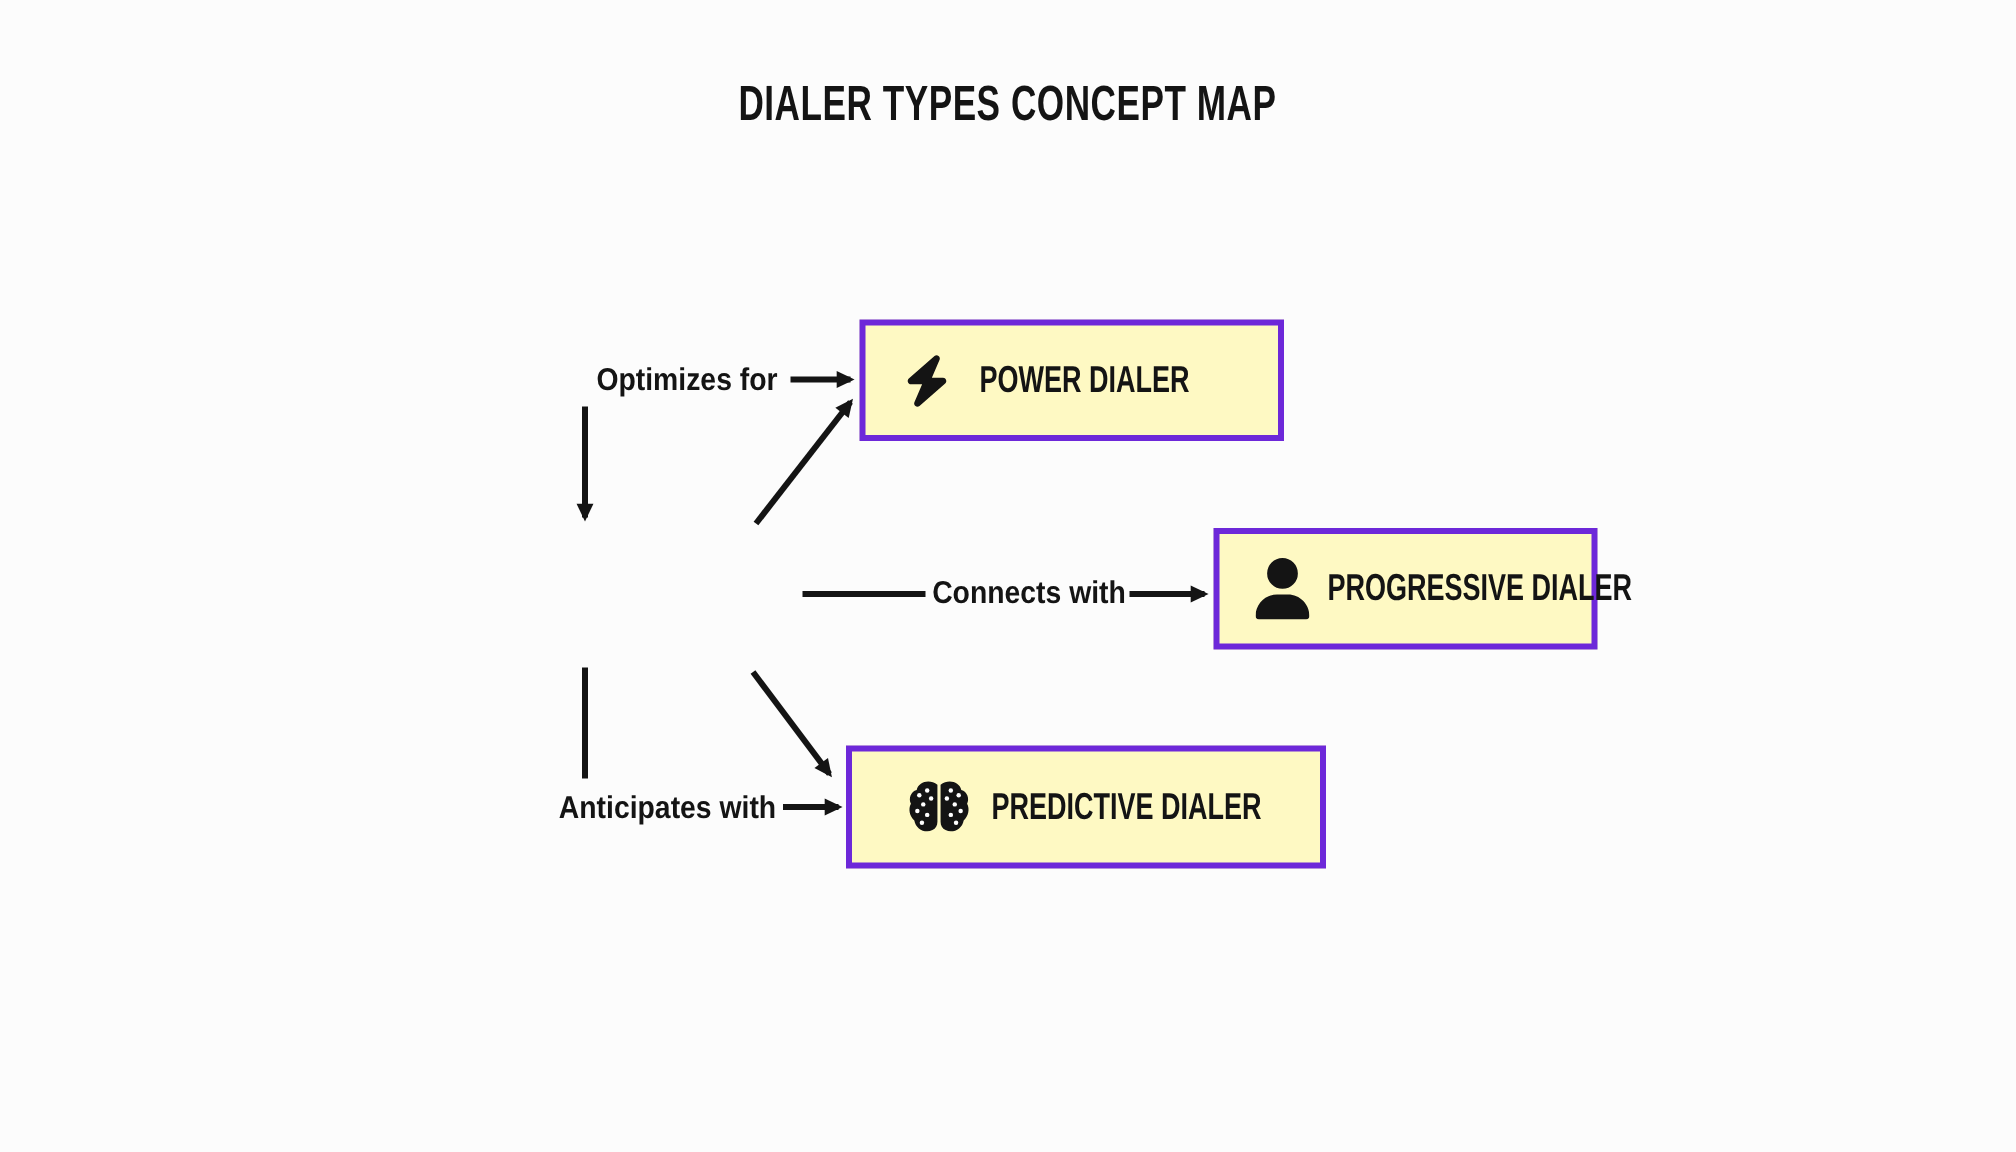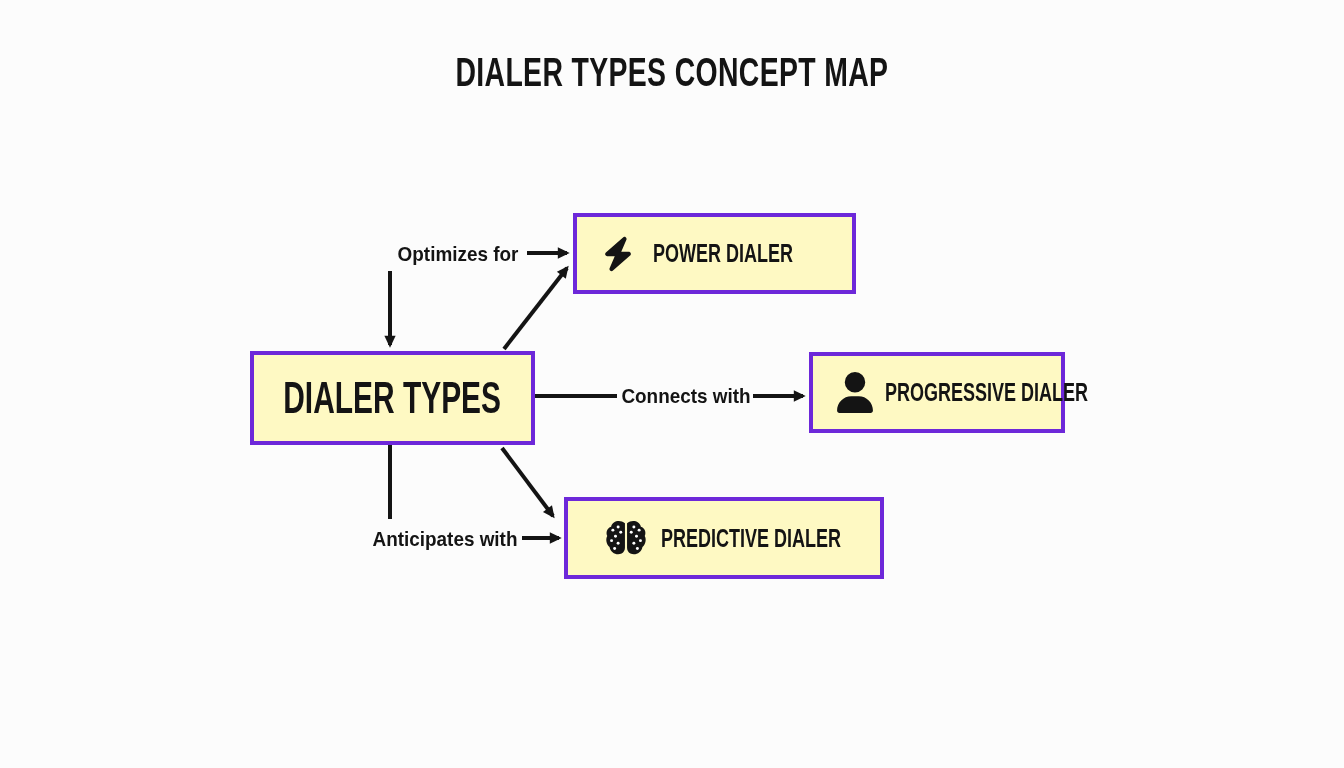--- a/index.html
+++ b/index.html
@@ -3,21 +3,21 @@
 <meta charset="utf-8">
 <style>
   html,body { margin:0; padding:0; }
   .canvas {
     position:relative; width:1344px; height:768px;
     background:#fcfcfc; overflow:hidden;
     font-family:"Liberation Sans", sans-serif; color:#141414;
   }
   .title {
     position:absolute; left:0; right:0; top:50px;
-    text-align:center; font-size:40px; font-weight:bold; white-space:nowrap;
+    text-align:center; font-size:33px; font-weight:bold; white-space:nowrap;
   }
   .squeeze-title { display:inline-block; transform:scaleX(0.71); letter-spacing:0.5px; }
 
   .node {
     position:absolute; background:#fef9c3; border:4px solid #6d28d9;
     box-sizing:border-box; display:flex; align-items:center;
   }
   .node-central { left:250px; top:351px; width:285px; height:94px; justify-content:center; }
   .node-power       { left:573px; top:213px; width:283px; height:81px; padding-left:26px; gap:20px; }
   .node-progressive { left:809px; top:352px; width:256px; height:81px; padding-left:24px; gap:12px; }
@@ -71,25 +71,20 @@
 
     <line x1="502" y1="448" x2="553" y2="516" marker-end="url(#ah)"></line>
 
     <line x1="522" y1="538" x2="559" y2="538" marker-end="url(#ah)"></line>
   </svg>
 
   <div class="edge-label lbl-optimizes">Optimizes for</div>
   <div class="edge-label lbl-connects">Connects with</div>
   <div class="edge-label lbl-anticipates">Anticipates with</div>
 
-  <div class="node node-central">
-    <div class="central-label">
-      <span class="sq">DIALER TYPES</span>
-    </div>
-  </div>
 
   <div class="node node-power">
     <span class="icon-wrap">
       <svg viewBox="0 0 448 512" width="30" height="40" aria-hidden="true">
         <path d="M349.4 44.6c5.9-13.7 1.5-29.7-10.6-38.5s-28.6-8-39.9 1.8l-256 224c-10 8.8-13.6 22.9-8.9 35.3S50.7 288 64 288H175.5L98.6 467.4c-5.9 13.7-1.5 29.7 10.6 38.5s28.6 8 39.9-1.8l256-224c10-8.8 13.6-22.9 8.9-35.3s-16.6-20.7-29.9-20.7H272.5L349.4 44.6z"></path>
       </svg>
     </span>
     <div class="node-label">
       <span class="sq">POWER DIALER</span>
     </div>

